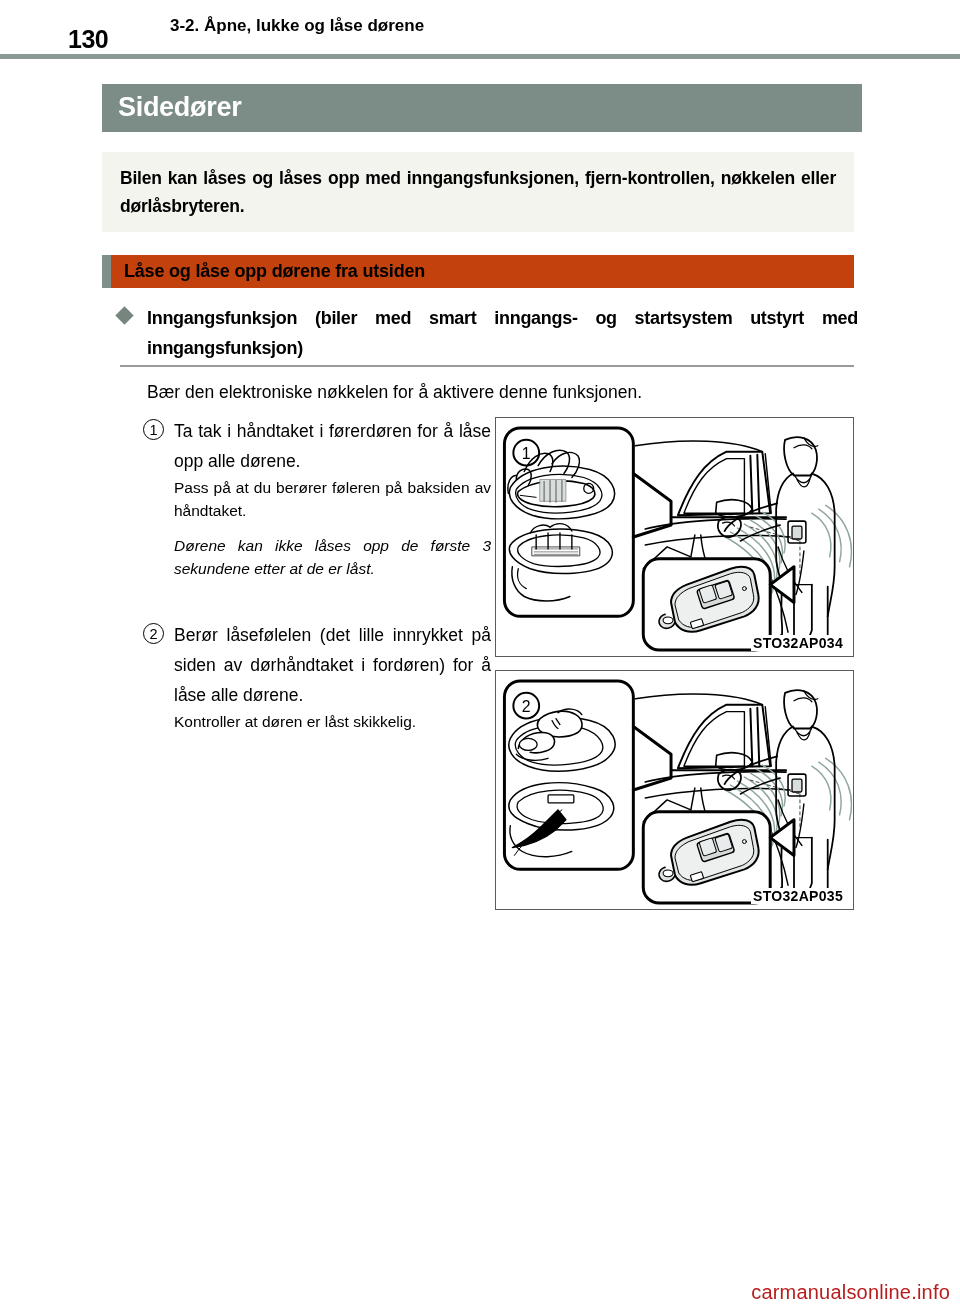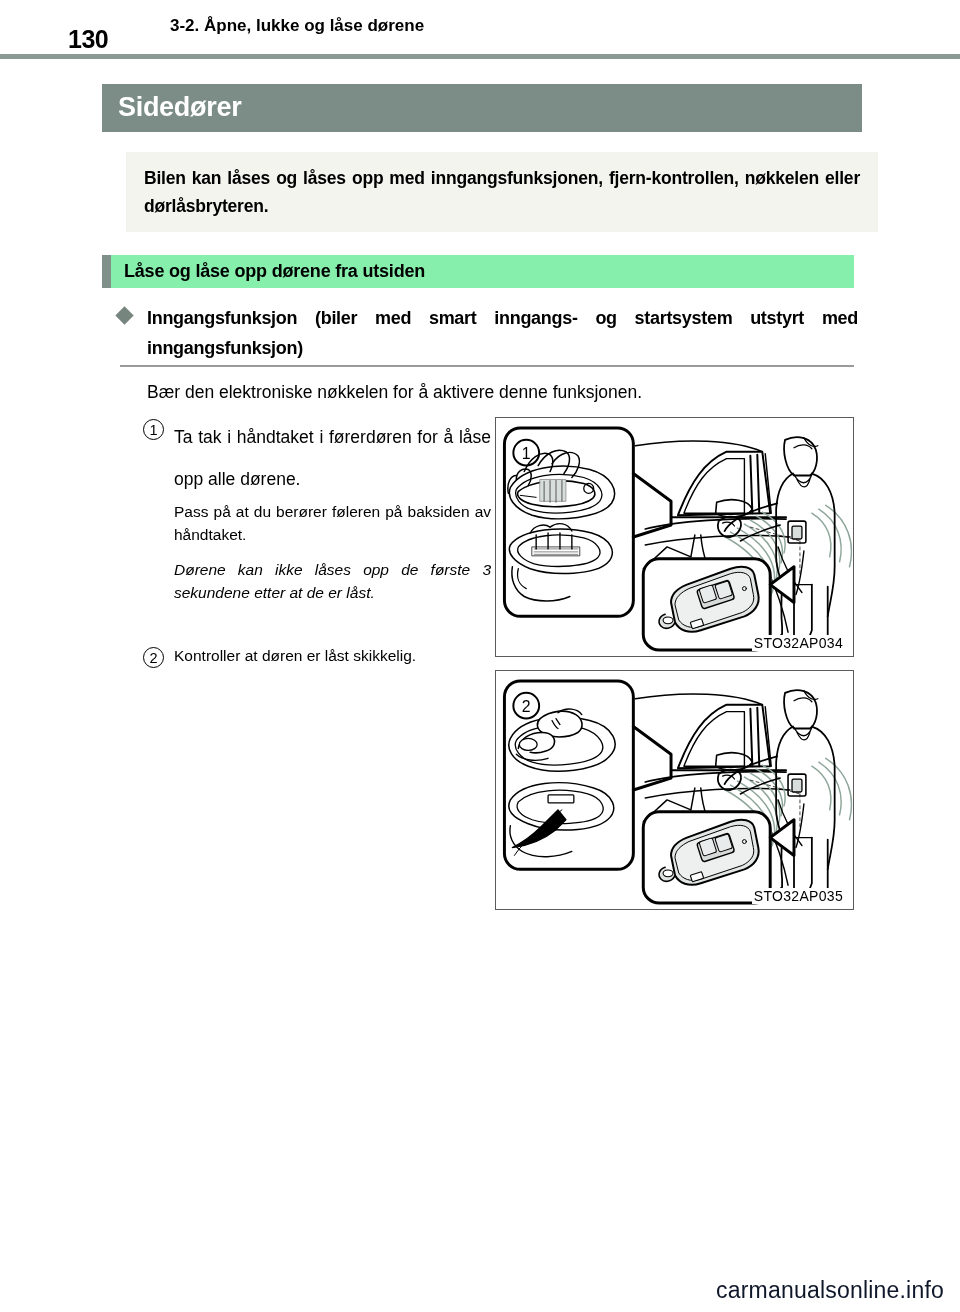--- a/index.html
+++ b/index.html
@@ -64,38 +64,37 @@
 
   
   .intro-box {
     position: absolute;
     left: 102px; top: 152px;
     width: 752px;
     height: 80px;
     background: #f4f4ee;
     box-sizing: border-box;
     padding: 12px 18px 0 18px;
-    margin-left: 24px;
   }
   .intro-text {
     font-size: 17.5px;
     font-weight: bold;
     line-height: 28px;
     text-align: justify;
     text-align-last: left;
     letter-spacing: -0.2px;
   }
 
   
   .section-bar {
     position: absolute;
     left: 102px; top: 255px;
     width: 752px;
     height: 33px;
-    background: #86efac;
+    background: #c2410c;
   }
   .section-bar-accent {
     position: absolute;
     left: 0; top: 0;
     width: 9px;
     height: 33px;
     background: #7f8f8a;
   }
   .section-bar-text {
     position: absolute;
@@ -167,21 +166,21 @@
     font-size: 14.5px;
     line-height: 21px;
     text-align: center;
     box-sizing: border-box;
   }
   .step-body {
     margin-left: 31px;
   }
   .step-main {
     font-size: 17.5px;
-    line-height: 42px;
+    line-height: 30px;
     text-align: justify;
     text-align-last: left;
   }
   .step-sub {
     font-size: 15.5px;
     line-height: 23px;
     text-align: justify;
     text-align-last: left;
   }
   .step-sub + .step-sub { margin-top: 12px; font-style: italic; }
@@ -194,33 +193,33 @@
     box-sizing: border-box;
   }
   #figure-1 { left: 495px; top: 417px; width: 359px; height: 240px; }
   #figure-2 { left: 495px; top: 670px; width: 359px; height: 240px; }
   .figure svg { display: block; width: 100%; height: 100%; }
   .fig-id {
     position: absolute;
     right: 8px;
     bottom: 5px;
     font-size: 14px;
-    font-weight: normal;
+    font-weight: bold;
     letter-spacing: 0.3px;
     background: #fff;
     padding: 0 2px;
   }
 
   
   .watermark {
     position: absolute;
-    right: 16px;
+    right: 10px;
     bottom: 8px;
-    font-size: 23px;
-    color: #0f172a;
+    font-size: 20px;
+    color: #b91c1c;
     letter-spacing: 0.2px;
   }
 </style>
 </head>
 <body>
 
 <div class="page-header">
   <div class="page-number">130</div>
   <div class="header-title">3-2. Åpne, lukke og låse dørene</div>
   <div class="header-rule"></div>
@@ -254,20 +253,21 @@
     <div class="step-body">
       <div class="step-main">Ta tak i håndtaket i førerdøren for å låse opp alle dørene.</div>
       <div class="step-sub">Pass på at du berører føleren på baksiden av håndtaket.</div>
       <div class="step-sub">Dørene kan ikke låses opp de første 3 sekundene etter at de er låst.</div>
     </div>
   </div>
 
   <div class="step" style="margin-top:24px;">
     <div class="step-num">2</div>
     <div class="step-body">
+      <div class="step-main">Berør låsefølelen (det lille innrykket på siden av dørhåndtaket i fordøren) for å låse alle dørene.</div>
       <div class="step-sub">Kontroller at døren er låst skikkelig.</div>
     </div>
   </div>
 
 </div>
 
 <div class="figure" id="figure-1">
   <svg viewBox="0 0 359 240">
     <defs>
       <clipPath id="clipFig1">

